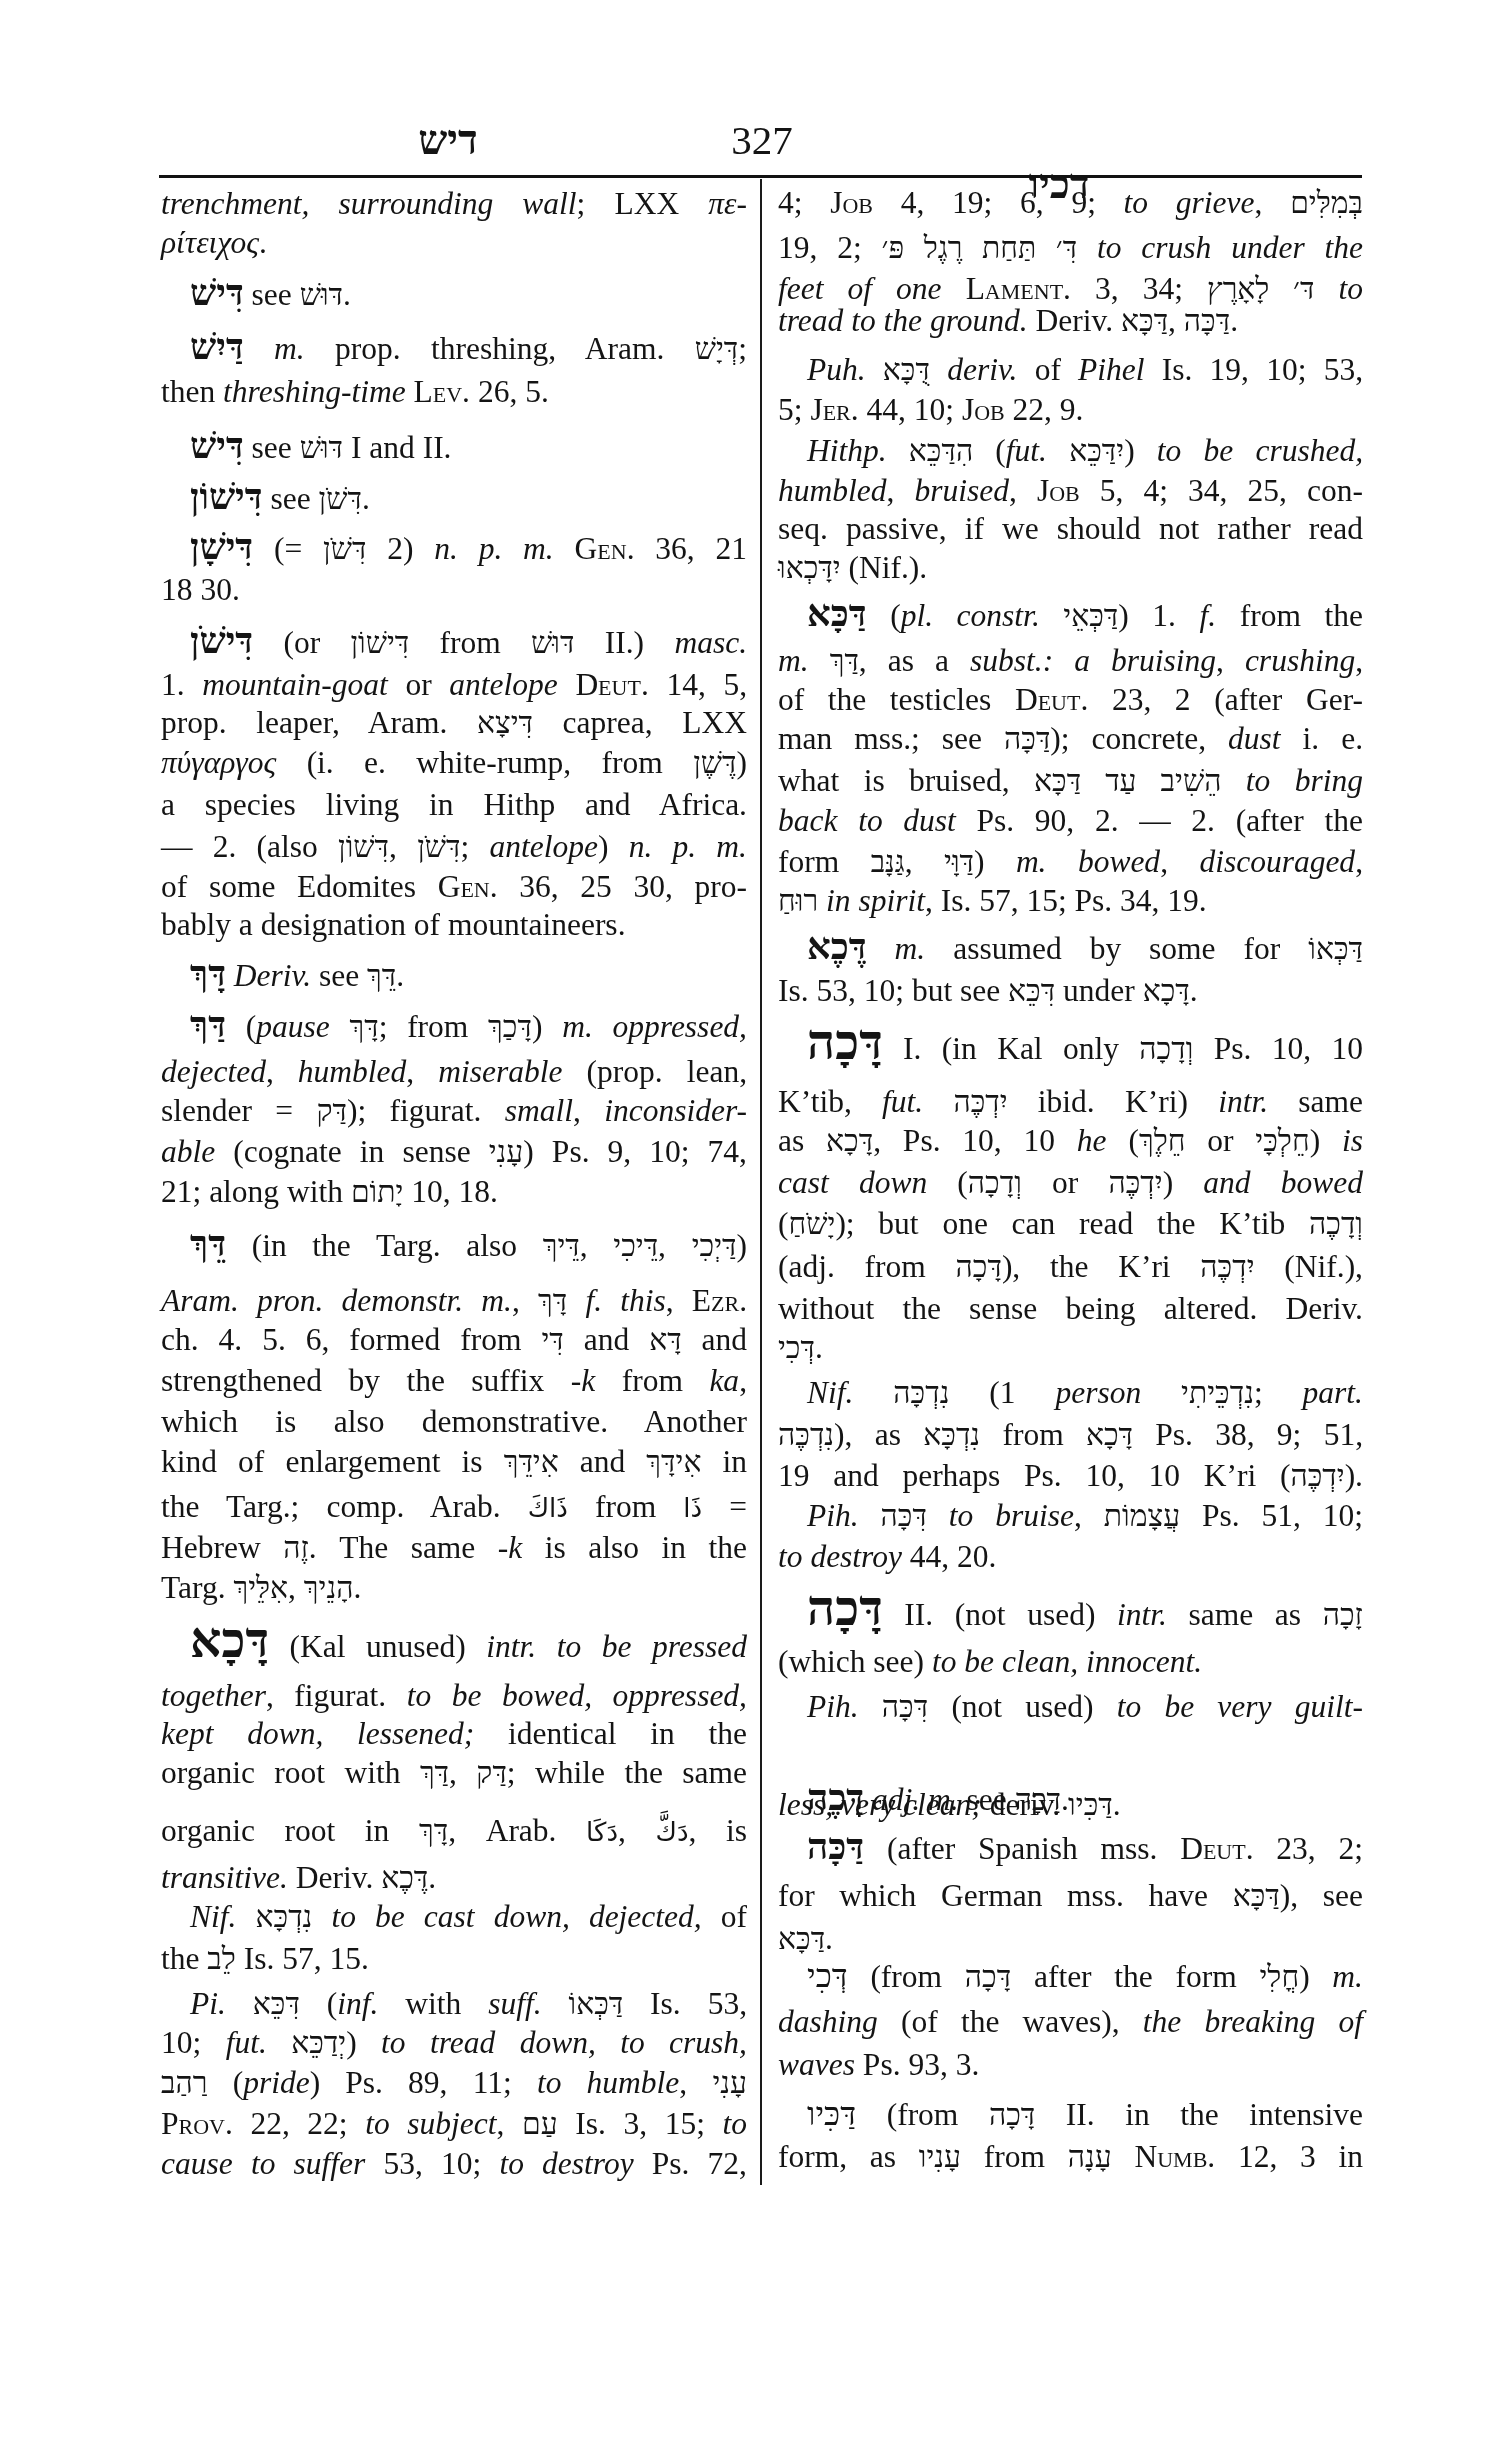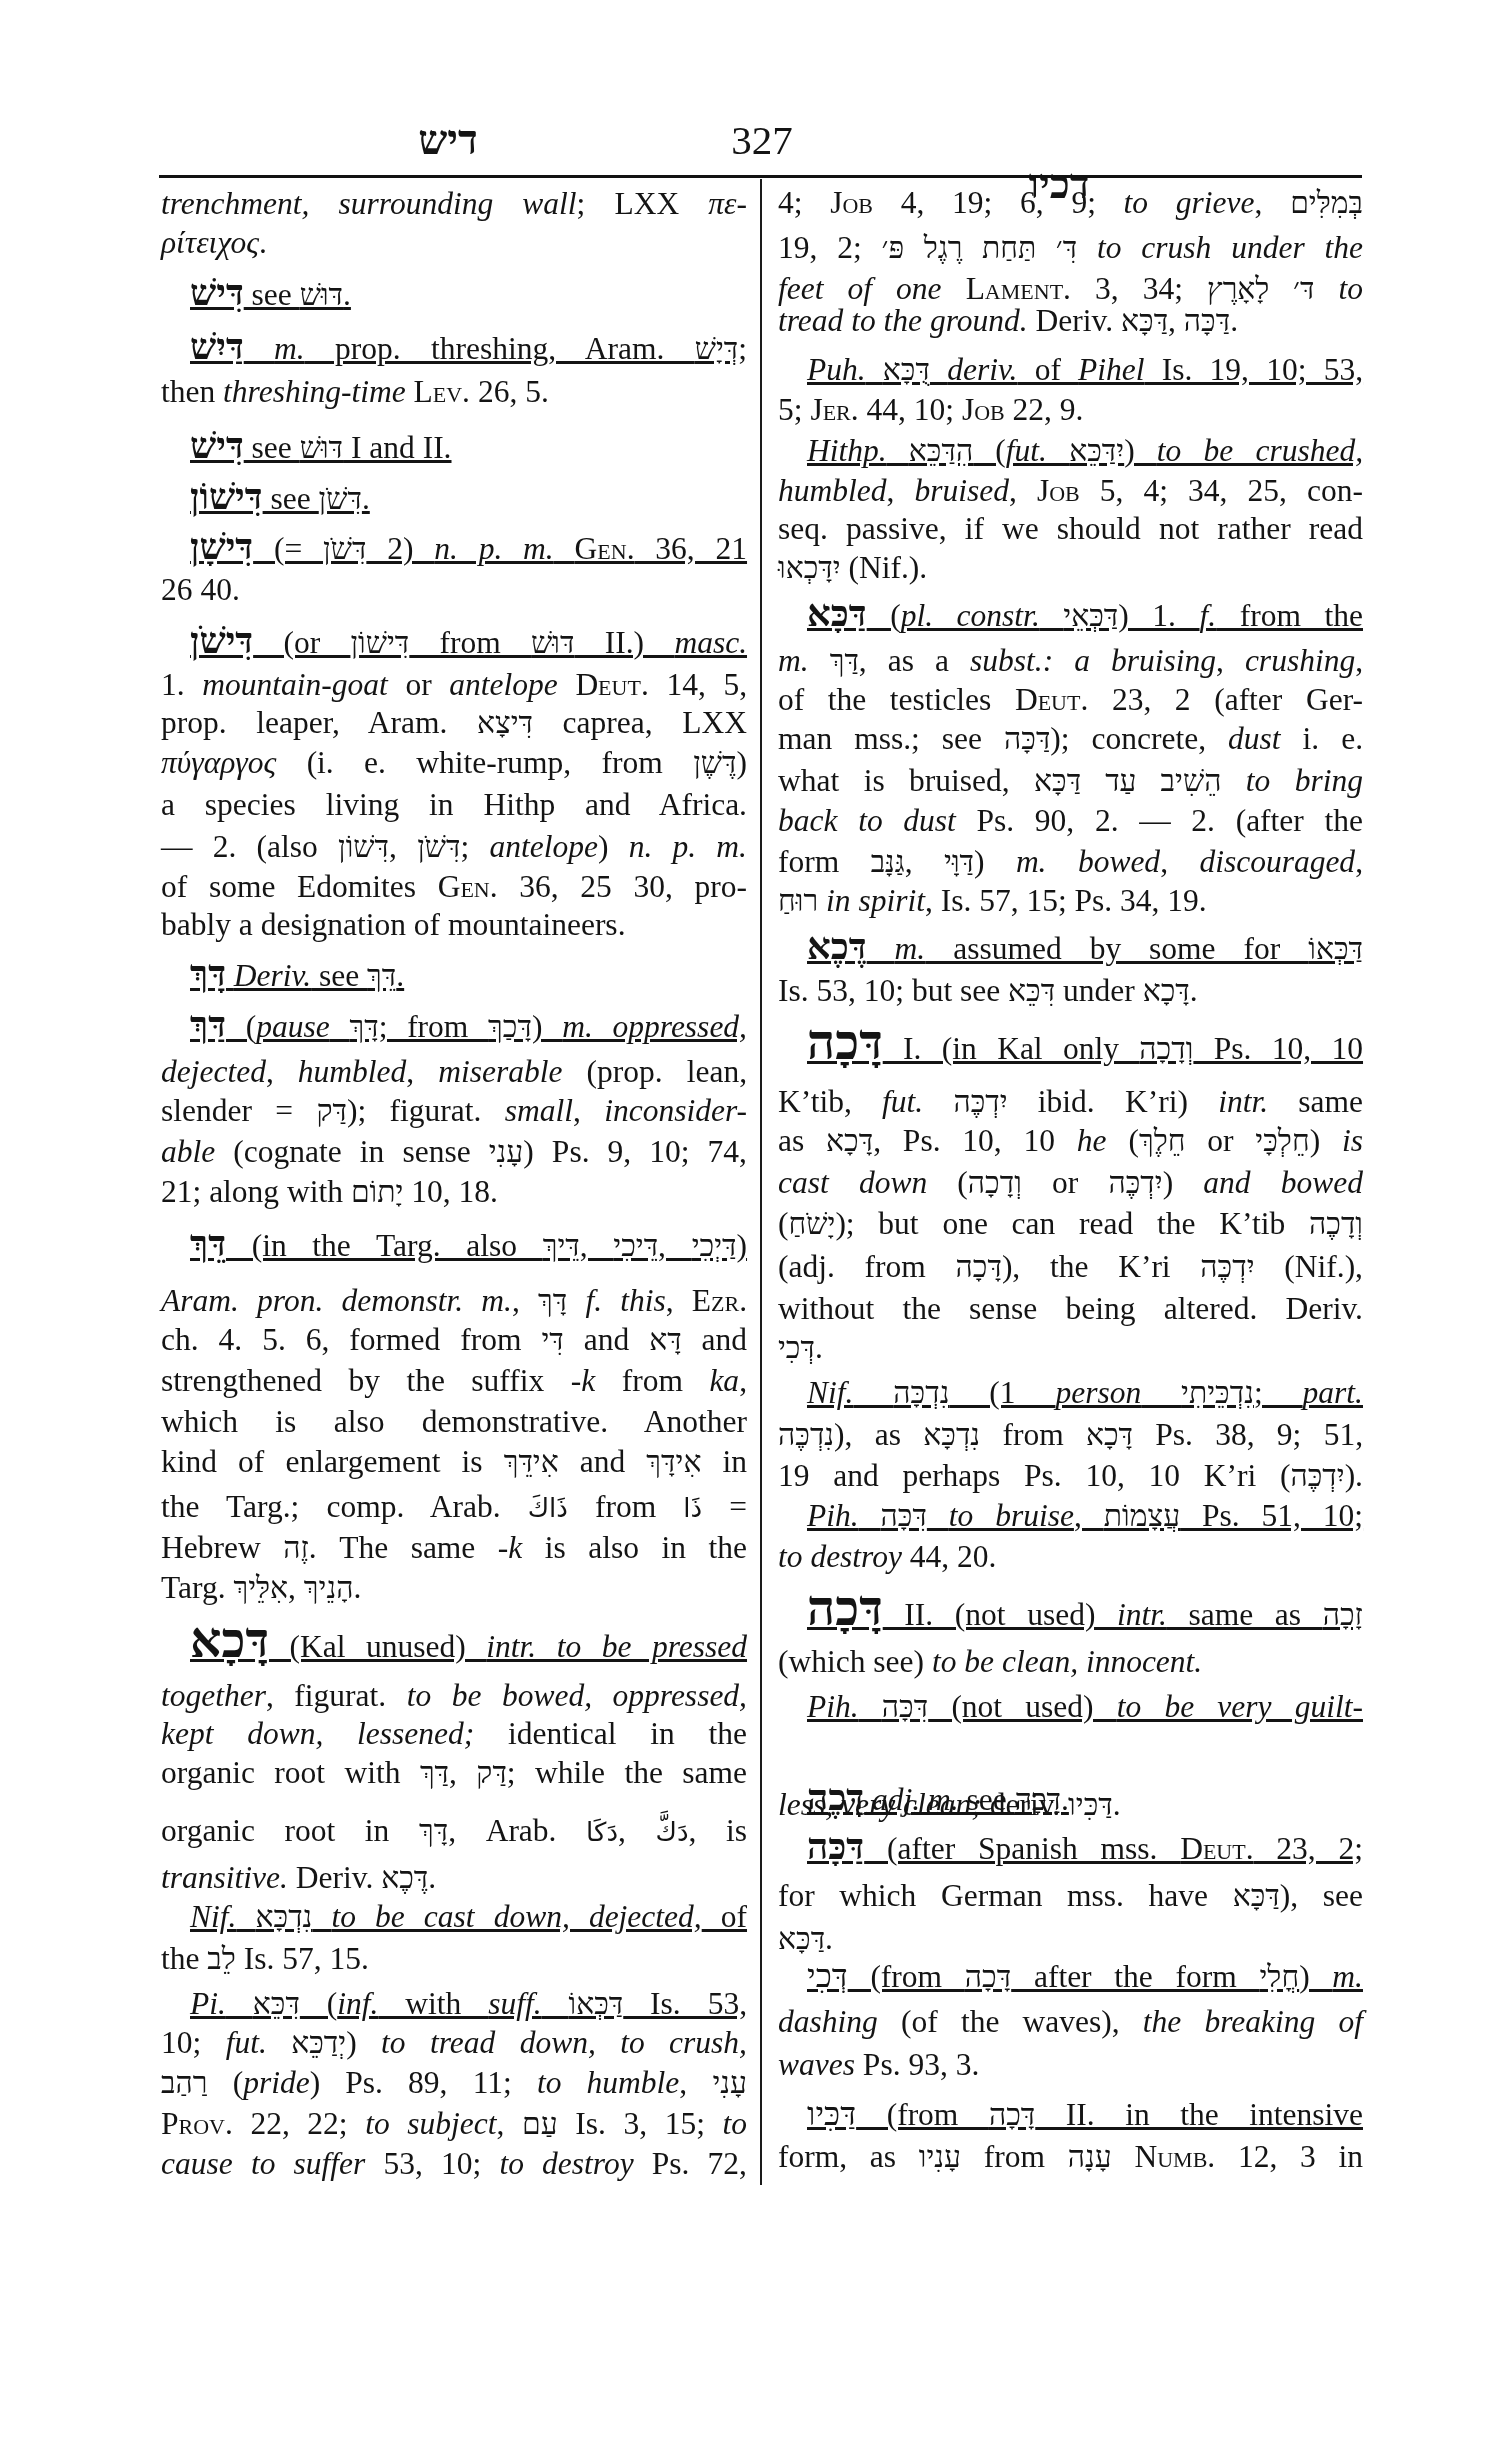--- a/index.html
+++ b/index.html
@@ -57,21 +57,21 @@
     height: 41px;
     line-height: 41px;
     font-size: 31.5px;
     white-space: nowrap;
     direction: ltr;
     text-align: justify;
     text-align-last: justify;
     box-sizing: border-box;
   }
   .ln.end { text-align-last: left; }
-  .ln.ind { padding-left: 29px; text-decoration: underline; }
+  .ln.ind { padding-left: 29px; }
   .sg-i { font-style: italic; }
   .sg-sc { font-variant: small-caps; }
   .sg-gr { font-style: italic; }
   .sg-he, .sg-hw, .sg-hw1, .sg-hwm {
     font-family: "Liberation Serif", "DejaVu Sans", serif;
     unicode-bidi: isolate;
     direction: rtl;
     line-height: 0;
   }
   .sg-he { font-size: 30px; }
@@ -131,21 +131,21 @@
 
 <div id="colL" class="col">
     <div class="ln"><span class="sg-i">trenchment, surrounding wall</span><span class="sg-r">; LXX </span><span class="sg-gr">πε-</span></div>
     <div class="ln end"><span class="sg-gr">ρίτειχος</span><span class="sg-r">.</span></div>
     <div class="ln ind end"><span class="sg-hw">דִּישׁ</span><span class="sg-r"> see </span><span class="sg-he">דּוּשׁ</span><span class="sg-r">.</span></div>
     <div class="ln ind"><span class="sg-hw">דַּיִשׁ</span><span class="sg-r"> </span><span class="sg-i">m.</span><span class="sg-r"> prop. threshing, Aram. </span><span class="sg-he">דְּיָשׁ</span><span class="sg-r">;</span></div>
     <div class="ln end"><span class="sg-r">then </span><span class="sg-i">threshing-time</span><span class="sg-r"> </span><span class="sg-sc">Lev.</span><span class="sg-r"> 26, 5.</span></div>
     <div class="ln ind end"><span class="sg-hw">דִּישׁ</span><span class="sg-r"> see </span><span class="sg-he">דּוּשׁ</span><span class="sg-r"> I and II.</span></div>
     <div class="ln ind end"><span class="sg-hw">דִּישׁוֹן</span><span class="sg-r"> see </span><span class="sg-he">דִּשֹׁן</span><span class="sg-r">.</span></div>
     <div class="ln ind"><span class="sg-hw">דִּישָׁן</span><span class="sg-r"> (= </span><span class="sg-he">דִּשֹׁן</span><span class="sg-r"> 2) </span><span class="sg-i">n. p. m.</span><span class="sg-r"> </span><span class="sg-sc">Gen.</span><span class="sg-r"> 36, 21</span></div>
-    <div class="ln end"><span class="sg-r">26 40.</span></div>
+    <div class="ln end"><span class="sg-r">18 30.</span></div>
     <div class="ln ind"><span class="sg-hw">דִּישֹׁן</span><span class="sg-r"> (or </span><span class="sg-he">דִּישׁוֹן</span><span class="sg-r"> from </span><span class="sg-he">דּוּשׁ</span><span class="sg-r"> II.) </span><span class="sg-i">masc.</span></div>
     <div class="ln"><span class="sg-r">1. </span><span class="sg-i">mountain-goat</span><span class="sg-r"> or </span><span class="sg-i">antelope</span><span class="sg-r"> </span><span class="sg-sc">Deut.</span><span class="sg-r"> 14, 5,</span></div>
     <div class="ln"><span class="sg-r">prop. leaper, Aram. </span><span class="sg-he">דִּיצָא</span><span class="sg-r"> caprea, LXX</span></div>
     <div class="ln"><span class="sg-gr">πύγαργος</span><span class="sg-r"> (i. e. white-rump, from </span><span class="sg-he">דֶּשֶׁן</span><span class="sg-r">)</span></div>
     <div class="ln"><span class="sg-r">a species living in Hithp and Africa.</span></div>
     <div class="ln"><span class="sg-r">— 2. (also </span><span class="sg-he">דִּשׁוֹן</span><span class="sg-r">, </span><span class="sg-he">דִּשֹׁן</span><span class="sg-r">; </span><span class="sg-i">antelope</span><span class="sg-r">) </span><span class="sg-i">n. p. m.</span></div>
     <div class="ln"><span class="sg-r">of some Edomites </span><span class="sg-sc">Gen.</span><span class="sg-r"> 36, 25 30, pro-</span></div>
     <div class="ln end"><span class="sg-r">bably a designation of mountaineers.</span></div>
     <div class="ln ind end"><span class="sg-hw">דָּךְ</span><span class="sg-r"> </span><span class="sg-i">Deriv.</span><span class="sg-r"> see </span><span class="sg-he">דֵּךְ</span><span class="sg-r">.</span></div>
     <div class="ln ind"><span class="sg-hw">דַּךְ</span><span class="sg-r"> (</span><span class="sg-i">pause</span><span class="sg-r"> </span><span class="sg-he">דָּךְ</span><span class="sg-r">; from </span><span class="sg-he">דָּכַךְ</span><span class="sg-r">) </span><span class="sg-i">m. oppressed,</span></div>

